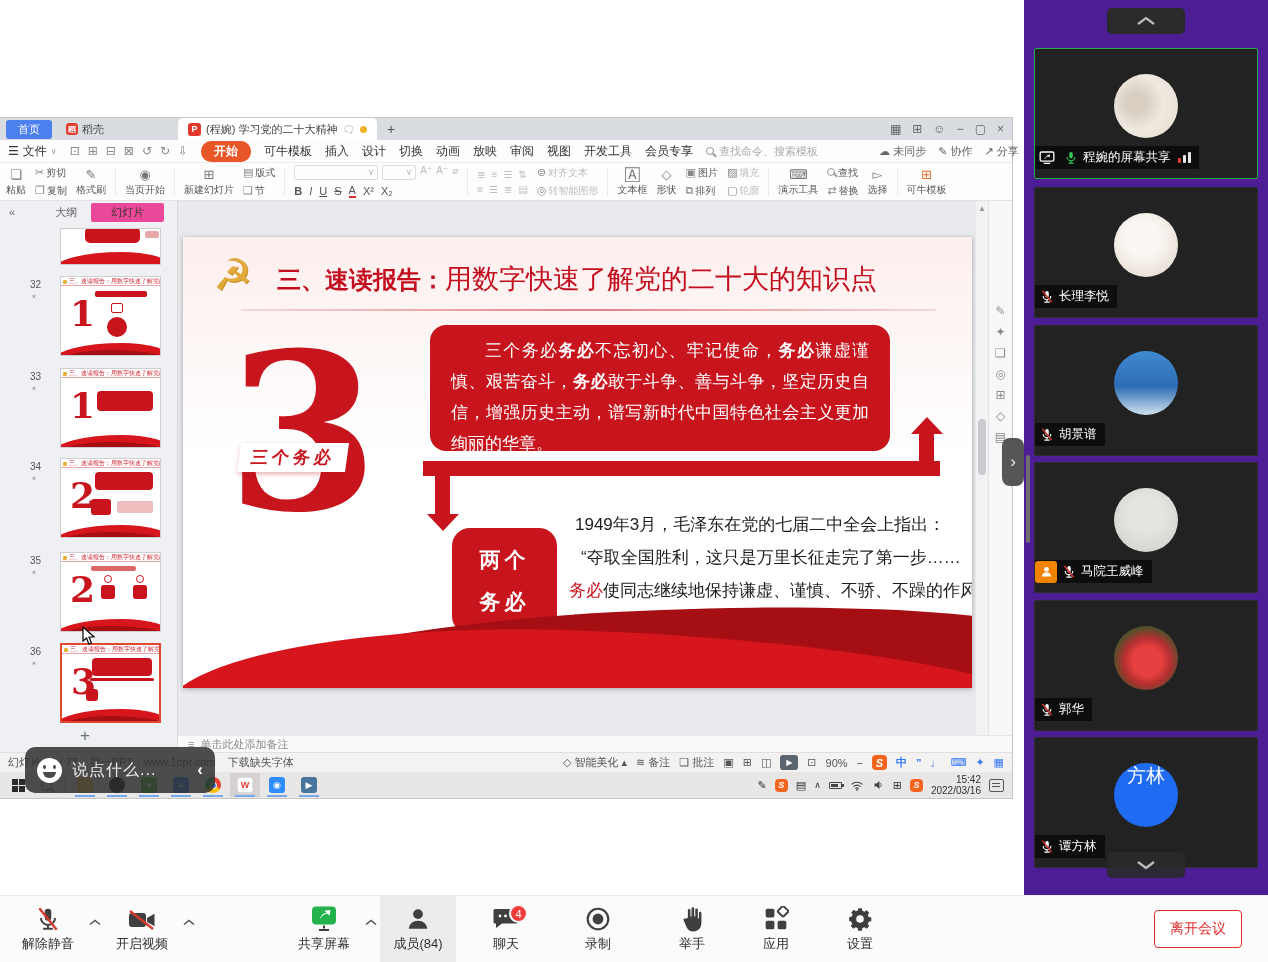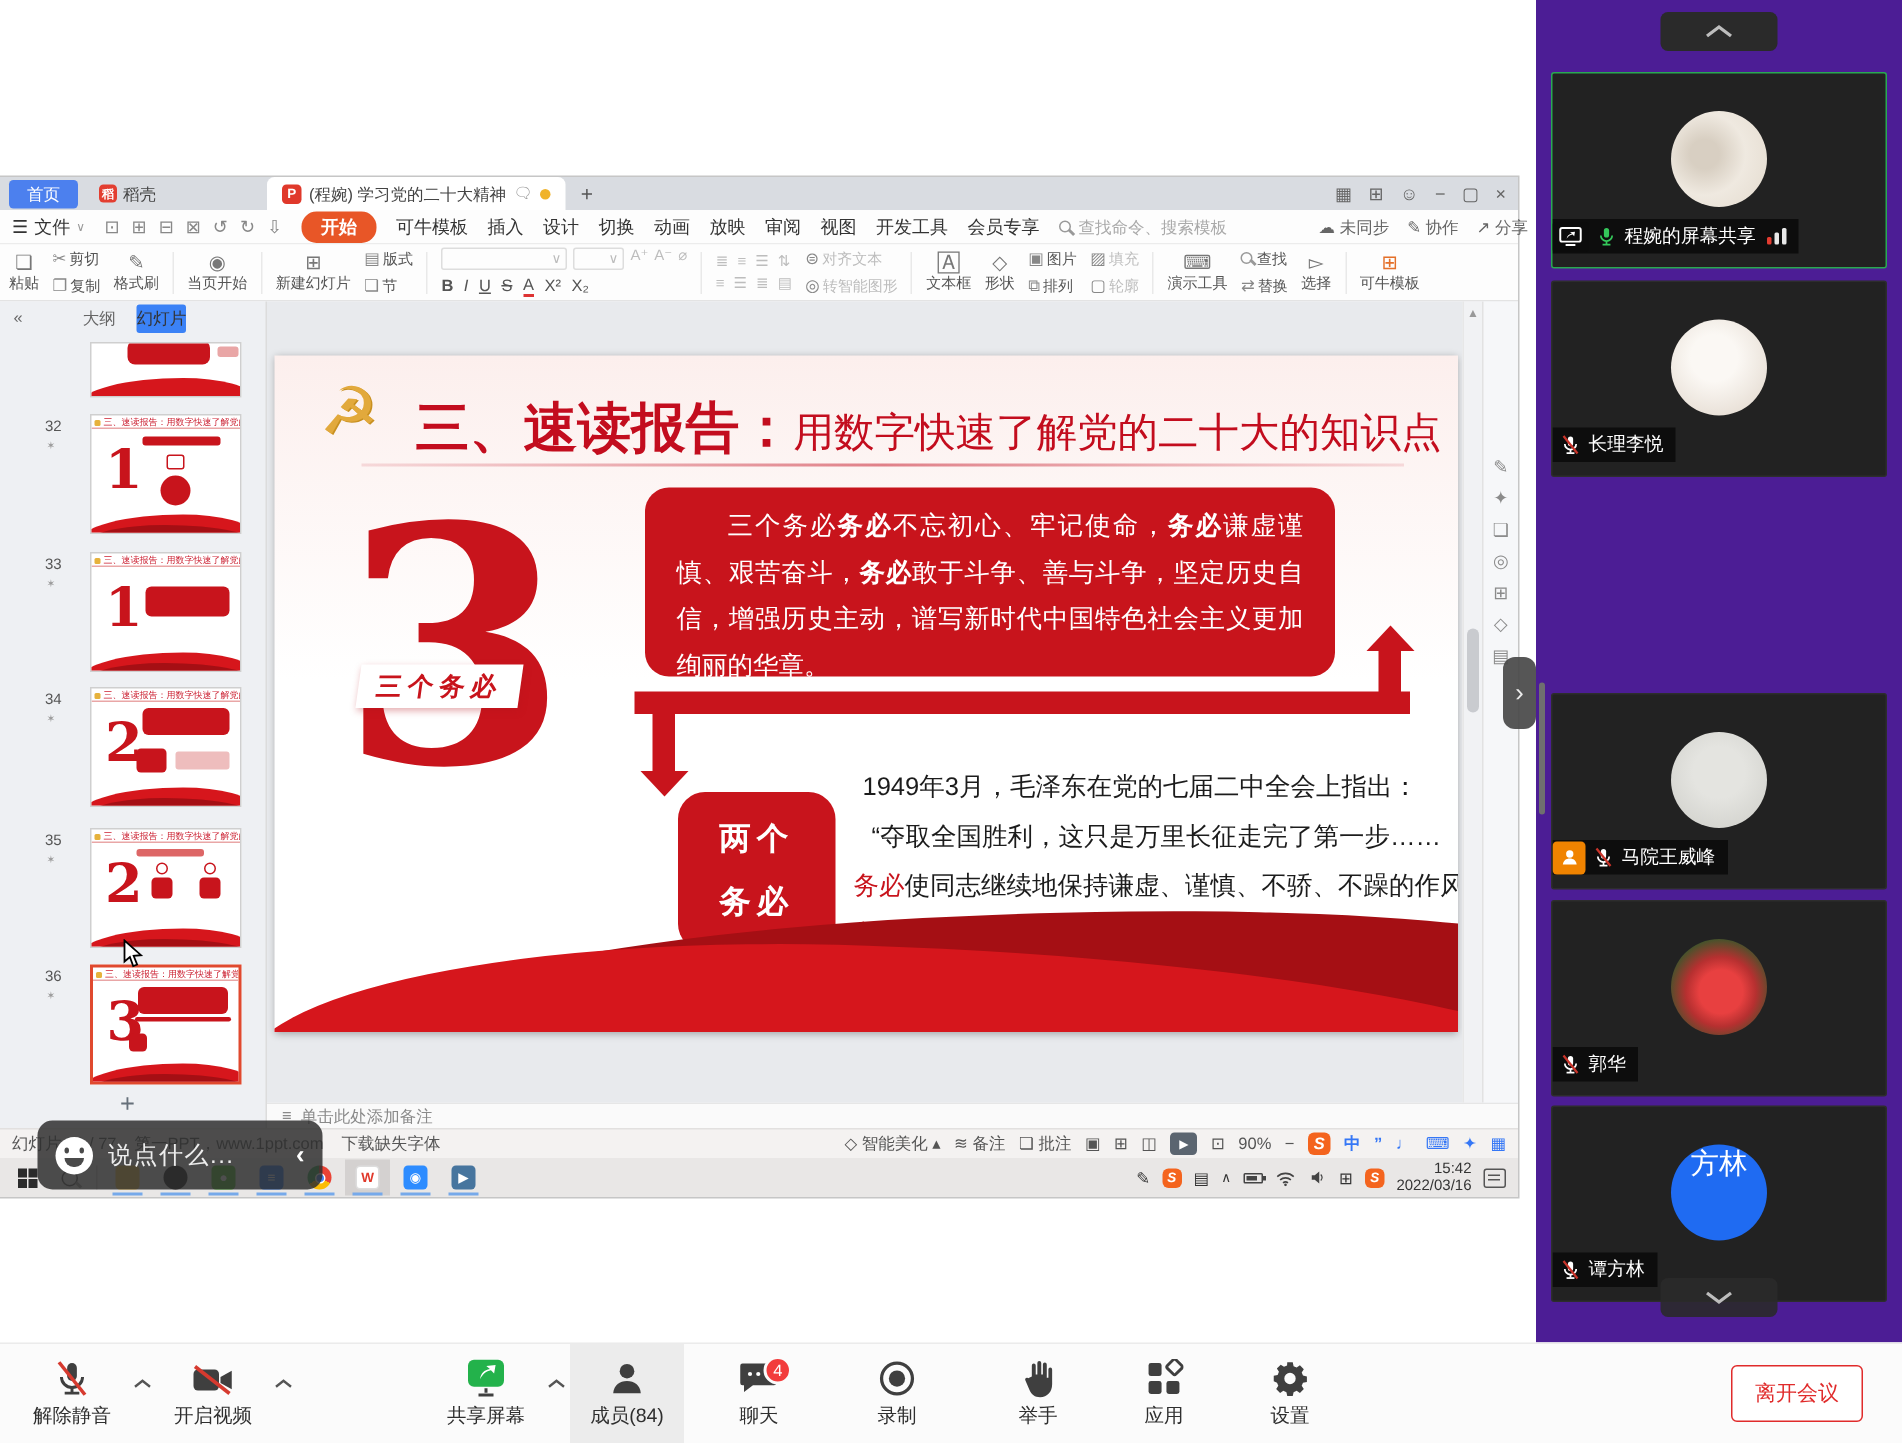--- a/index.html
+++ b/index.html
@@ -33,21 +33,21 @@
 .rgrows .ic2{color:#888;font-size:11px;margin-right:2px}
 .sep{width:1px;height:28px;background:#e9e9e9}
 .fontbox{width:84px;height:15px;border:1px solid #ddd;border-radius:2px;color:#bbb;font-size:9px;text-align:right;padding:1px 3px}
 .sizebox{width:34px;height:15px;border:1px solid #ddd;border-radius:2px;color:#bbb;font-size:9px;text-align:right;padding:1px 3px}
 .fmt{display:flex;gap:7px;align-items:center;font-size:11px;color:#555}
 .dis{color:#bdbdbd}
 
 .wbody{height:551px;display:flex}
 .panel{width:178px;background:#eef0f3;border-right:1px solid #dcdcdc;position:relative;font-size:11px;color:#666}
 .panel-hd{height:22px;display:flex;align-items:center;gap:14px;padding-left:9px}
-.ptab-sel{background:#3b82f6;border-radius:2px;padding:2px 0;color:#333}
+.ptab-sel{background:#ec4899;border-radius:2px;padding:2px 20px;color:#333}
 .thumb{position:absolute;left:60px;width:101px;height:80px;background:#fff;border:1px solid #cfcfcf;overflow:hidden}
 .thumb.sel{border:2px solid #e0492e}
 .tnum{position:absolute;left:30px;font-size:10px;color:#555}
 .tstar{position:absolute;left:31px;font-size:7px;color:#9a9a9a}
 .ms-hd{height:9px;display:flex;align-items:center;gap:2px;padding:1px 2px 0;border-bottom:1px solid #e9a6a6;overflow:hidden}
 .ms-emb{width:4px;height:4px;background:#e6b23c;border-radius:1px;flex:0 0 auto}
 .ms-ttl{font-size:6px;color:#c23;white-space:nowrap}
 .ms-num{position:absolute;left:9px;top:18px;font-size:36px;font-weight:bold;color:#c8141c;font-family:"DejaVu Serif",serif;line-height:1}
 .msb{position:absolute;background:#c8141c;border-radius:2px}
 .ms-wave{position:absolute;bottom:-6px;left:-8px;right:-8px;height:18px;background:#d6161c;border-radius:60% 40% 0 0/100% 70% 0 0}
@@ -57,21 +57,21 @@
 .canvas{position:relative;flex:1;background:#e8eaed}
 .rstrip{position:absolute;right:0;top:0;bottom:0;width:24px;background:#f6f7f9;border-left:1px solid #e2e2e2;text-align:center;padding-top:96px}
 .rstrip span{display:block;margin:7px auto;font-size:12px;color:#8b8b8b}
 .vscroll{position:absolute;right:24px;top:0;bottom:0;width:13px;background:#f1f2f4;border-left:1px solid #e7e7e7}
 .vs-up{text-align:center;font-size:8px;color:#999;padding-top:3px}
 .vs-thumb{position:absolute;left:2px;right:2px;top:218px;height:56px;background:#c9cbcf;border-radius:5px}
 
 .slide{position:absolute;left:5px;top:36px;width:789px;height:451px;background:linear-gradient(180deg,#fcefed 0%,#fff 48%);box-shadow:0 1px 5px rgba(0,0,0,.3);overflow:hidden}
 .sl-emblem{position:absolute;left:30px;top:12px;font-size:44px;color:#e2a93c;text-shadow:1px 1px 0 #c89020}
 .sl-title{position:absolute;left:94px;top:24px;font-size:27px;color:#c30d1e;white-space:nowrap}
-.sl-title b{font-size:36px}
+.sl-title b{font-size:24px}
 .sl-div{position:absolute;left:58px;right:36px;top:72px;height:2px;background:linear-gradient(90deg,rgba(195,13,30,.12),rgba(195,13,30,.5),rgba(195,13,30,.12))}
 .sl-big{position:absolute;left:44px;top:86px;font-size:218px;line-height:1;font-weight:bold;color:#c8141c;font-family:"DejaVu Serif",serif}
 .sl-tag3{position:absolute;left:56px;top:206px;background:#fff;color:#c8141c;font-weight:bold;font-size:17px;padding:3px 12px;letter-spacing:4px;box-shadow:1px 2px 5px rgba(180,20,28,.35);transform:skewX(-8deg);white-space:nowrap}
 .sl-redbox{position:absolute;left:247px;top:88px;width:460px;height:126px;background:#c8141c;border-radius:16px;color:#fff;font-size:17px;line-height:1.82;padding:11px 21px;text-indent:2em;text-align:justify}
 .sl-redbox b{font-weight:bold}
 .sl-bar{position:absolute;left:240px;top:224px;width:517px;height:15px;background:#c8141c}
 .sl-vl{position:absolute;left:252px;top:238px;width:15px;height:40px;background:#c8141c}
 .sl-adown{position:absolute;left:244px;top:277px;width:0;height:0;border-left:16px solid transparent;border-right:16px solid transparent;border-top:17px solid #c8141c}
 .sl-vr{position:absolute;left:736px;top:196px;width:15px;height:29px;background:#c8141c}
 .sl-aup{position:absolute;left:728px;top:180px;width:0;height:0;border-left:16px solid transparent;border-right:16px solid transparent;border-bottom:17px solid #c8141c}
@@ -582,20 +582,33 @@
             <rect x="9" y="2.5" width="6" height="11" rx="3" fill="#fff"></rect>
             <path d="M5.5 11a6.5 6.5 0 0 0 13 0" fill="none" stroke="#fff" stroke-width="2"></path>
             <line x1="12" y1="17.5" x2="12" y2="21" stroke="#fff" stroke-width="2"></line>
             <line x1="7.5" y1="21.5" x2="16.5" y2="21.5" stroke="#fff" stroke-width="2"></line>
             <line x1="4" y1="2" x2="20" y2="22" stroke="#c9342a" stroke-width="2.6"></line>
           </svg>
         <span>长理李悦</span>
       </span>
     </div>
 
+    <div class="tile" style="top:325px">
+      <span class="avatar" style="background:linear-gradient(180deg,#3f8ad2 0%,#2d6cb5 55%,#cfe2ee 100%)"></span>
+      <span class="nameplate">
+        <svg width="14" height="15" viewBox="0 0 24 24">
+            <rect x="9" y="2.5" width="6" height="11" rx="3" fill="#fff"></rect>
+            <path d="M5.5 11a6.5 6.5 0 0 0 13 0" fill="none" stroke="#fff" stroke-width="2"></path>
+            <line x1="12" y1="17.5" x2="12" y2="21" stroke="#fff" stroke-width="2"></line>
+            <line x1="7.5" y1="21.5" x2="16.5" y2="21.5" stroke="#fff" stroke-width="2"></line>
+            <line x1="4" y1="2" x2="20" y2="22" stroke="#c9342a" stroke-width="2.6"></line>
+          </svg>
+        <span>胡景谱</span>
+      </span>
+    </div>
 
     <div class="tile" style="top:462px">
       <span class="avatar" style="background:radial-gradient(circle at 50% 42%,#e4e4e0 35%,#d4d4cf 80%,#c7c7c2 100%)"></span>
       <span class="nameplate">
         <span class="hostbadge">
             <svg width="13" height="13" viewBox="0 0 24 24" fill="#fff">
               <circle cx="12" cy="8" r="4.5"></circle>
               <path d="M3.5 21c.5-5 4-7.5 8.5-7.5s8 2.5 8.5 7.5z"></path>
             </svg>
           </span>

